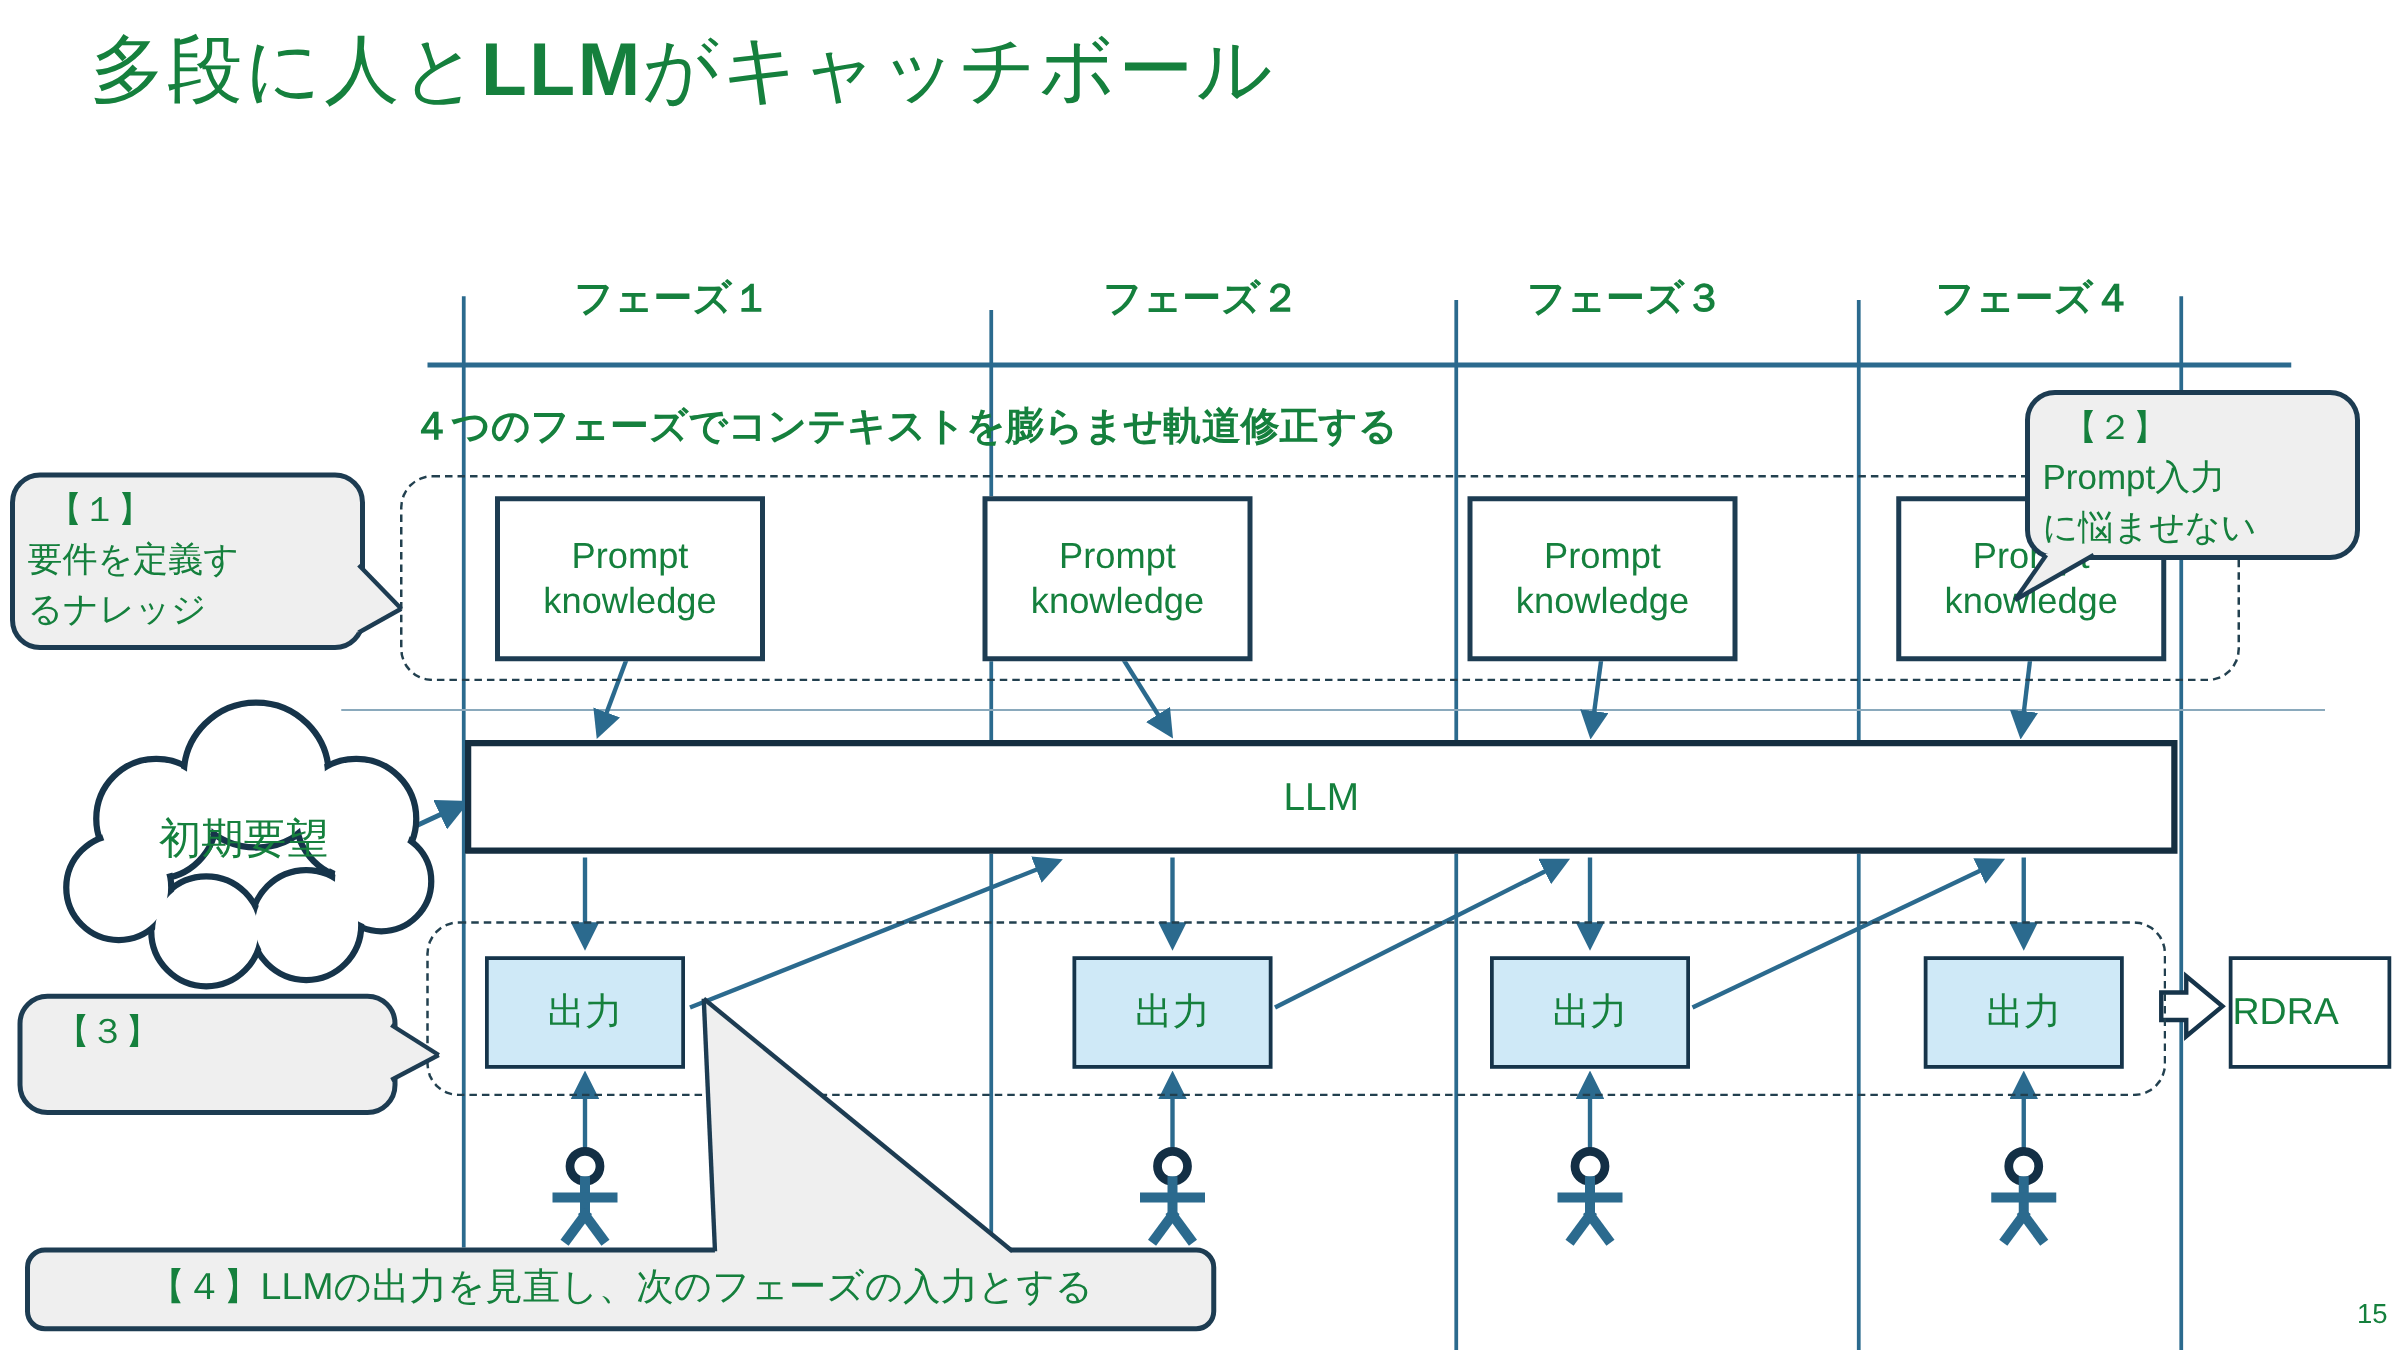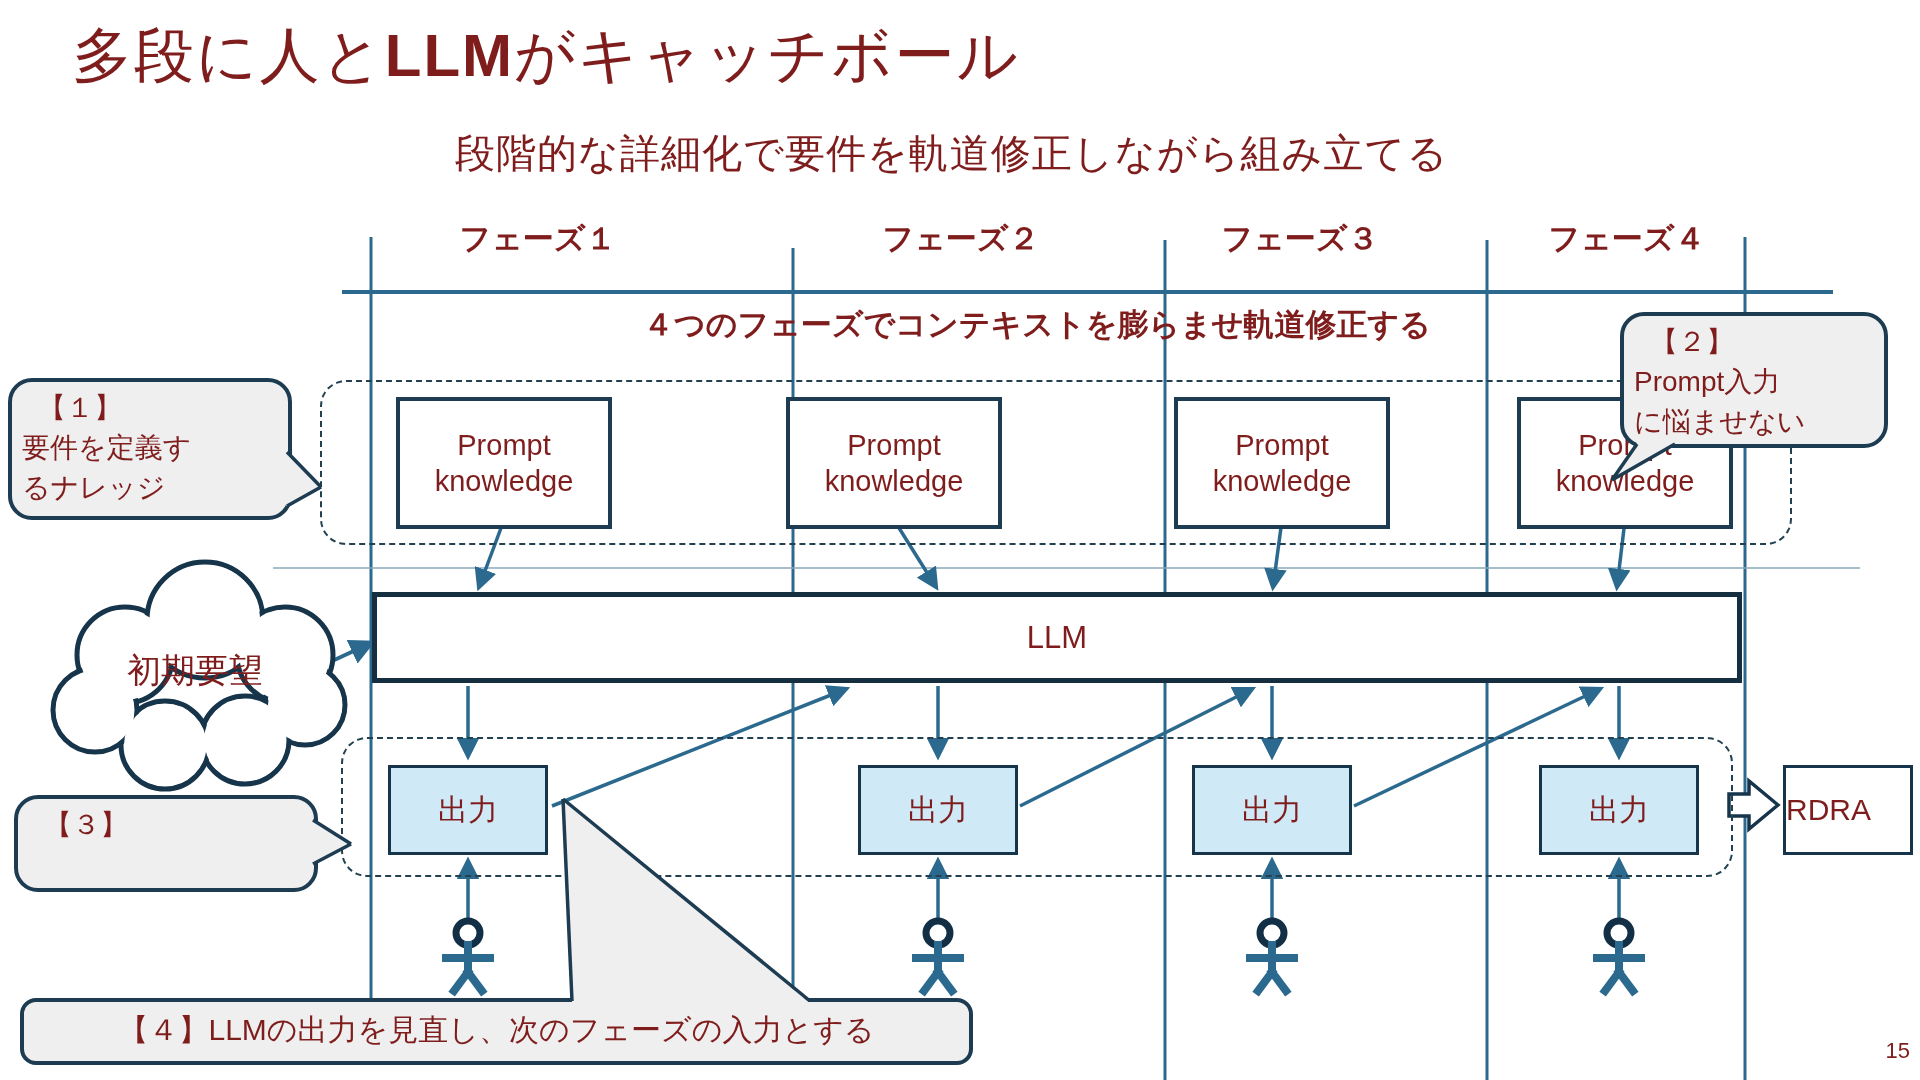--- a/index.html
+++ b/index.html
@@ -1,30 +1,30 @@
 <!DOCTYPE html>
 <html><head>
 <meta charset="utf-8">
 <style>
   html,body{margin:0;padding:0;background:#fff;}
   #stage{position:relative;width:1920px;height:1080px;background:#ffffff;overflow:hidden;
-         font-family:"Liberation Sans","DejaVu Sans",sans-serif;color:#7f1d1d;}
+         font-family:"Liberation Sans","DejaVu Sans",sans-serif;color:#15803d;}
   .abs{position:absolute;}
   svg.layer{position:absolute;left:0;top:0;width:1920px;height:1080px;pointer-events:none;}
   #lines-layer{z-index:1;}
   #tails-layer{z-index:50;}
 
   
   .title{left:72px;top:16px;font-size:60px;font-weight:300;letter-spacing:2px;z-index:10;}
   .title b{font-weight:700;}
   .subtitle{left:455px;top:126px;font-size:40px;font-weight:400;letter-spacing:1px;z-index:10;}
 
   .phase-label{top:218px;width:190px;text-align:center;font-size:31px;font-weight:700;z-index:10;}
 
-  .band-heading{left:330px;top:304px;width:1414px;text-align:center;font-size:31px;font-weight:700;z-index:10;}
+  .band-heading{left:330px;top:320px;width:1414px;font-size:31px;font-weight:700;z-index:10;}
 
   .dashed-rect{border:2px dashed #22404f;border-radius:26px;z-index:5;}
   #dashed-rect-prompt{left:320px;top:380px;width:1468px;height:161px;}
   #dashed-rect-output{left:341px;top:737px;width:1388px;height:136px;}
 
   .prompt-box{top:397px;width:216px;height:132px;background:#fff;border:4px solid #1d3c52;
               box-sizing:border-box;z-index:10;display:flex;flex-direction:column;
               align-items:center;justify-content:center;font-size:29px;line-height:36px;}
   .llm-bar{left:372px;top:592px;width:1370px;height:91px;background:#fff;border:5px solid #152e40;
            box-sizing:border-box;z-index:10;text-align:center;font-size:31px;line-height:81px;}
@@ -157,21 +157,20 @@
         </g>
       </g>
     </g>
 
     <polygon points="1729,794 1749,794 1749,781 1778,805 1749,829 1749,816 1729,816" fill="#ffffff" stroke="#16344a" stroke-width="3.5"></polygon>
   </svg>
 
   <div class="abs title">
     <span>多段に人と</span><b>LLM</b><span>がキャッチボール</span>
   </div>
-  <div class="abs subtitle">段階的な詳細化で要件を軌道修正しながら組み立てる</div>
 
   <div class="abs phase-label" style="left:443px;">フェーズ１</div>
   <div class="abs phase-label" style="left:866px;">フェーズ２</div>
   <div class="abs phase-label" style="left:1205px;">フェーズ３</div>
   <div class="abs phase-label" style="left:1532px;">フェーズ４</div>
 
   <div class="abs band-heading">４つのフェーズでコンテキストを膨らませ軌道修正する</div>
 
   <div class="abs dashed-rect" id="dashed-rect-prompt"></div>
   <div class="abs dashed-rect" id="dashed-rect-output"></div>

